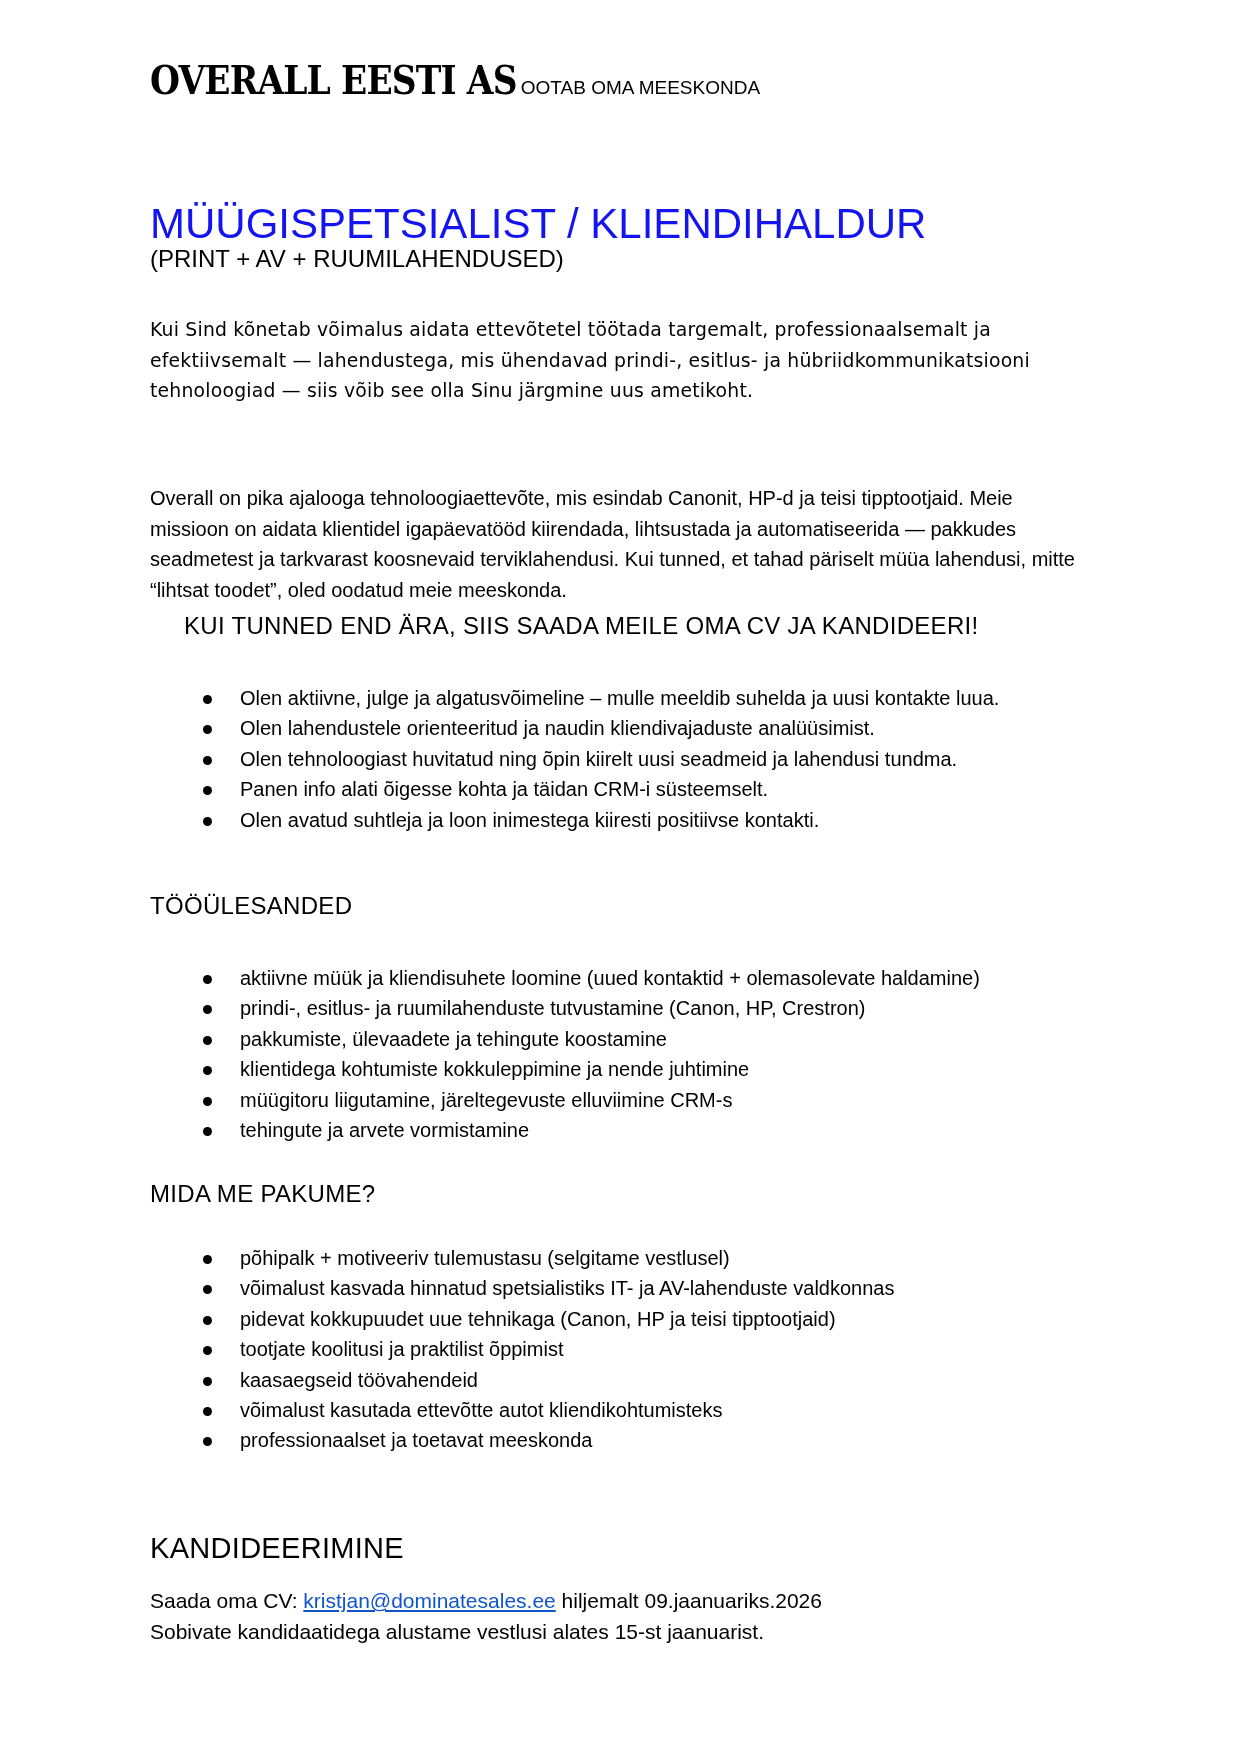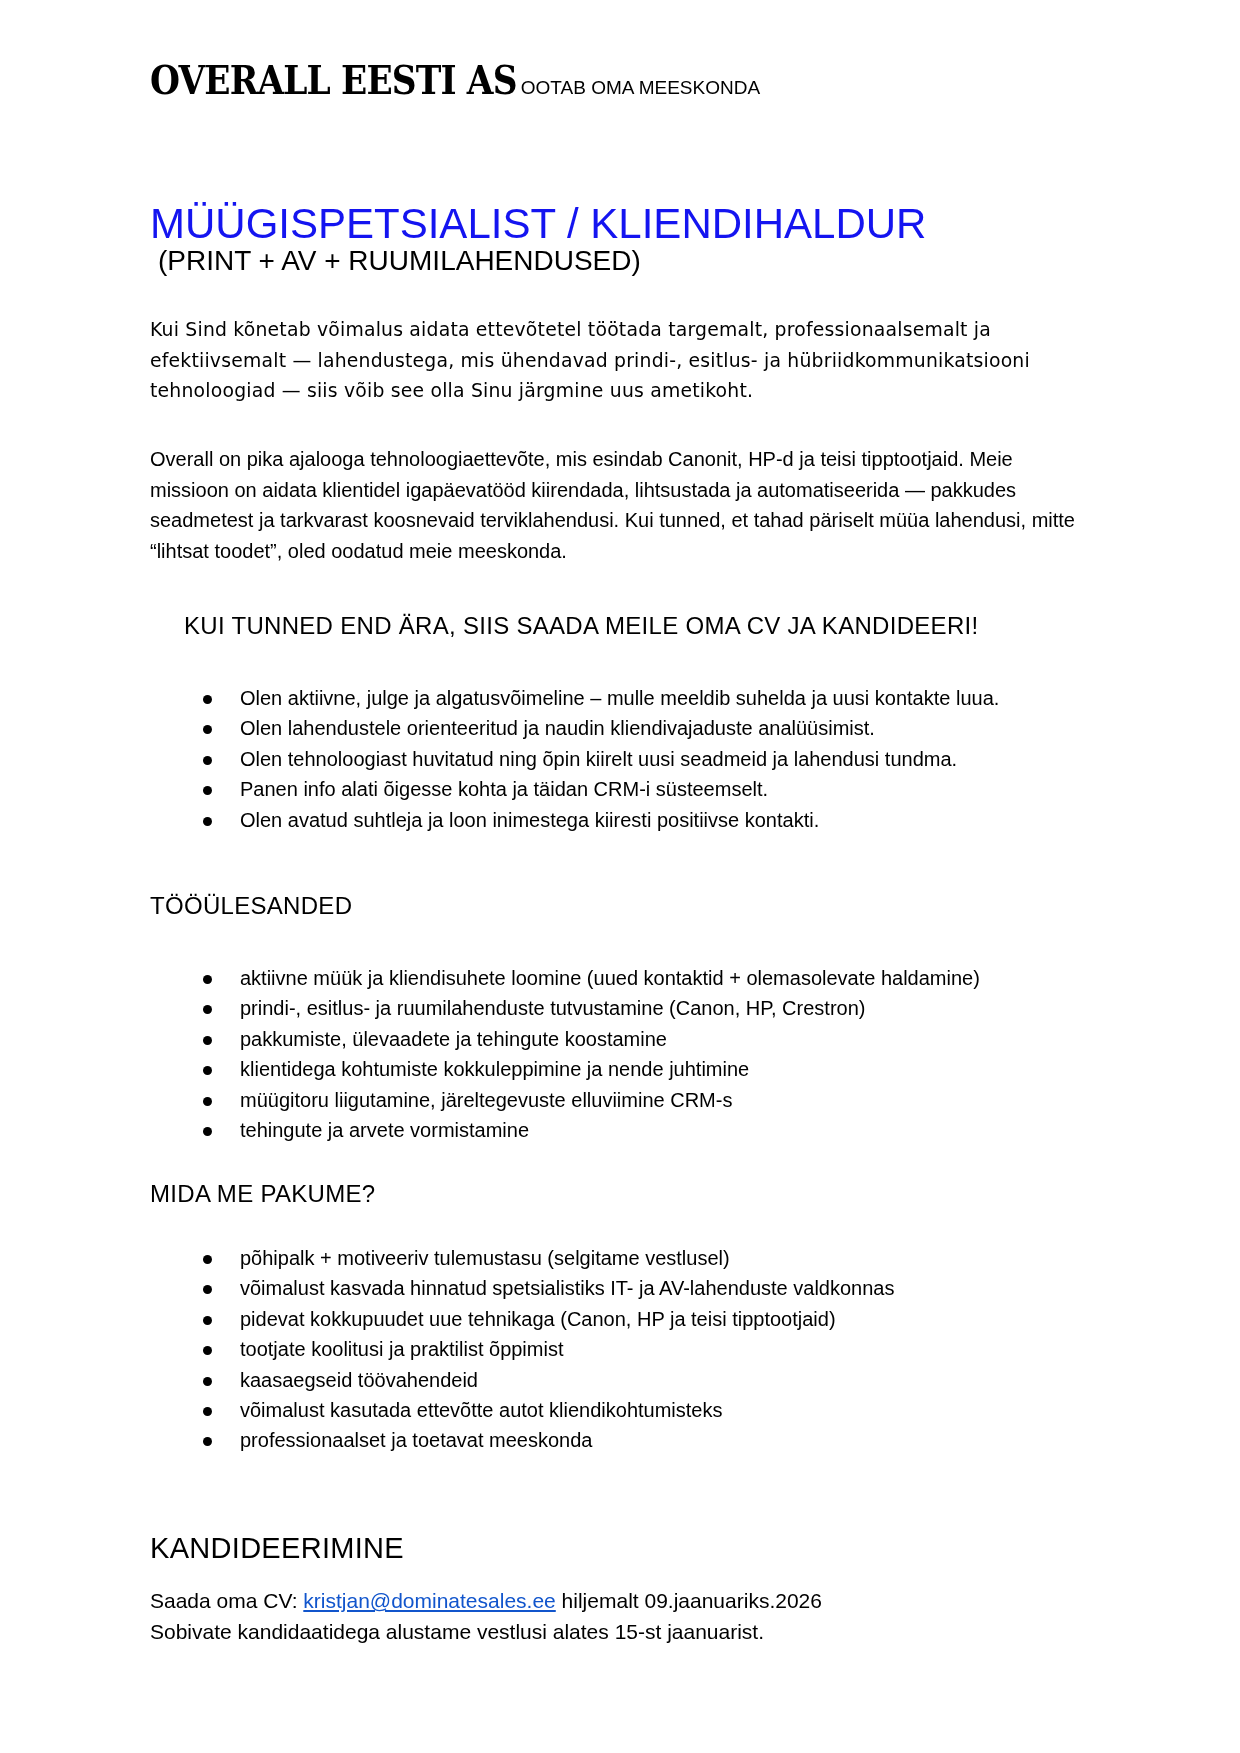--- a/index.html
+++ b/index.html
@@ -2,24 +2,24 @@
 <html><head>
 <meta charset="utf-8">
 <style>
   html, body { margin: 0; padding: 0; background: #ffffff; }
   body { width: 1240px; height: 1753px; position: relative; font-family: "Liberation Sans", sans-serif; color: #000; overflow: hidden; }
   .page { position: absolute; left: 150px; top: 0; width: 960px; }
   .header { position: absolute; top: 56px; left: 0; white-space: nowrap; }
   .company { font-family: "DejaVu Serif", serif; font-weight: bold; font-size: 40px; letter-spacing: -1px; transform: scaleX(0.86); transform-origin: left bottom; display: inline-block; }
   .tagline { font-size: 19px; font-family: "Liberation Sans", sans-serif; display: inline-block; margin-left: -60px; }
   .job-title { position: absolute; top: 200px; left: 0; font-size: 42px; color: #1414f0; white-space: nowrap; }
-  .job-sub { position: absolute; top: 245px; left: 8px; font-size: 28px; white-space: nowrap; }
+  .job-sub { position: absolute; top: 245px; left: 0; font-size: 24px; white-space: nowrap; }
   .para { position: absolute; left: 0; font-size: 20px; line-height: 30.5px; width: 940px; }
   .intro { top: 314px; font-family: "DejaVu Sans", sans-serif; font-size: 19px; letter-spacing: 0.2px; transform: scaleX(0.99); transform-origin: left top; }
-  .about { top: 444px; }
+  .about { top: 483px; }
   .h2 { position: absolute; left: 0; font-size: 24px; white-space: nowrap; letter-spacing: 0.3px; }
   .h2.big { font-size: 29px; }
   ul.blist { position: absolute; left: 4px; margin: 12px; padding: 0; list-style: none; width: 930px; }
   ul.blist li { position: relative; padding-left: 74px; font-size: 20px; line-height: 30.4px; }
   ul.blist li .dot { position: absolute; left: 37px; top: 12px; width: 9px; height: 9px; border-radius: 50%; background: #000; }
   .contact { position: absolute; top: 1586px; left: 0; font-size: 21px; line-height: 30.5px; white-space: nowrap; }
   .contact a { color: #1155cc; text-decoration: underline; }
 </style>
 </head>
 <body>

